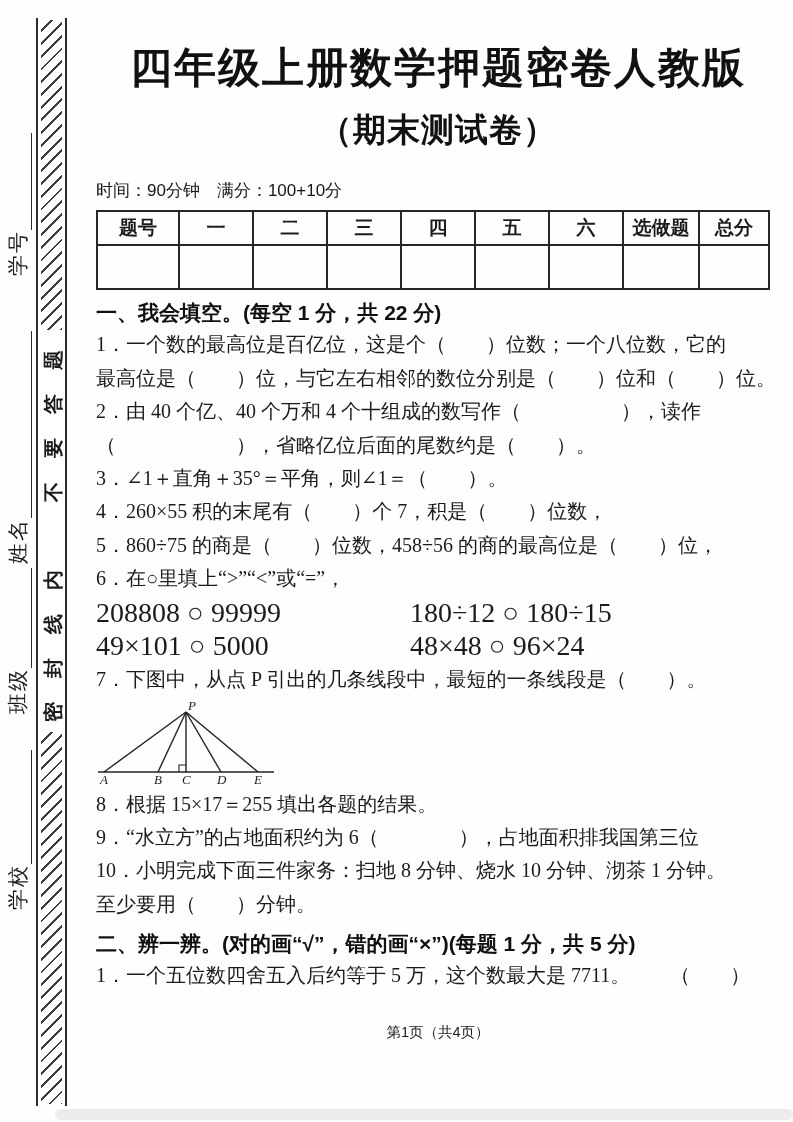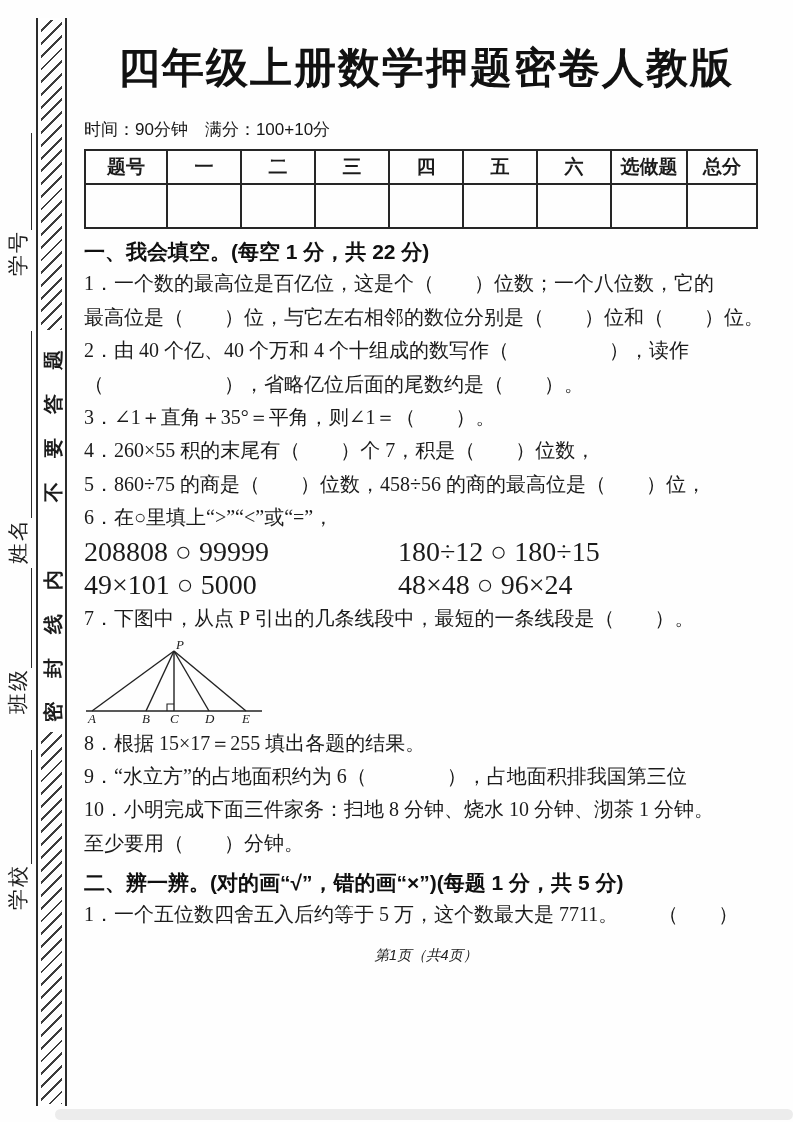--- a/index.html
+++ b/index.html
@@ -38,21 +38,21 @@
   .seal-text-wrap { position:absolute; left:0; top:312px; width:27px; height:402px; }
   .seal-text {
     position:absolute; left:2px; top:0; width:402px; height:27px;
     transform-origin:0 0; transform:rotate(-90deg) translateX(-402px);
     font-family:"Liberation Sans","DejaVu Sans",sans-serif;
     font-weight:bold; font-size:20px; letter-spacing:24px; white-space:nowrap;
     padding-left:10px; line-height:27px;
   }
 
   
-  .content { position:absolute; left:84px; top:0; width:684px; }
+  .content { position:absolute; left:96px; top:0; width:684px; }
   .title {
     margin-top:44px; text-align:center; font-family:"Liberation Sans","DejaVu Sans",sans-serif;
     font-weight:900; font-size:42px; letter-spacing:2px; line-height:1.15; color:#111;
   }
   .subtitle {
     margin-top:16px; text-align:center; font-family:"Liberation Sans","DejaVu Sans",sans-serif;
     font-weight:900; font-size:33px; letter-spacing:1px; color:#111;
   }
   .meta {
     margin-top:26px; padding-right:8px;
@@ -76,22 +76,22 @@
   .cmp { display:flex; font-size:28px; line-height:33.8px; }
   .cmp .left { display:inline-block; width:314px; }
   .pair8 { display:flex; font-size:20px; line-height:33.4px; }
   .pair8 .left { display:inline-block; width:336px; }
 
   .figure-wrap { margin:3px 0 2px 0; height:86px; }
   .figure-wrap svg { display:block; }
   .fig-label { font-family:"Liberation Serif","DejaVu Serif",serif; font-style:italic; font-size:13px; }
 
   .footer {
-    margin-top:14px; text-align:center; font-size:14.5px;
-    font-family:"Liberation Sans","DejaVu Sans",sans-serif; color:#202020;font-style:italic;
+    margin-top:30px; text-align:center; font-size:14.5px;
+    font-family:"Liberation Sans","DejaVu Sans",sans-serif; color:#202020;
   }
   .bottom-smudge {
     position:absolute; left:55px; right:0; top:1109px; height:11px;
     background:#ececec; border-radius:6px;
   }
 </style>
 </head>
 <body>
 
 <div class="page">
@@ -120,20 +120,21 @@
   <div class="seal-col">
     <div class="hatch hatch-top"></div>
     <div class="seal-text-wrap">
       <div class="seal-text">密封线内　不要答题</div>
     </div>
     <div class="hatch hatch-bottom"></div>
   </div>
 
   <div class="content">
     <div class="title">四年级上册数学押题密卷人教版</div>
+    <div class="subtitle">（期末测试卷）</div>
     <div class="meta">时间：90分钟　满分：100+10分</div>
 
     <table class="score">
       <colgroup>
         <col class="c-first">
           <col class="c-mid">
           <col class="c-mid">
           <col class="c-mid">
         <col class="c-mid">
           <col class="c-mid">

